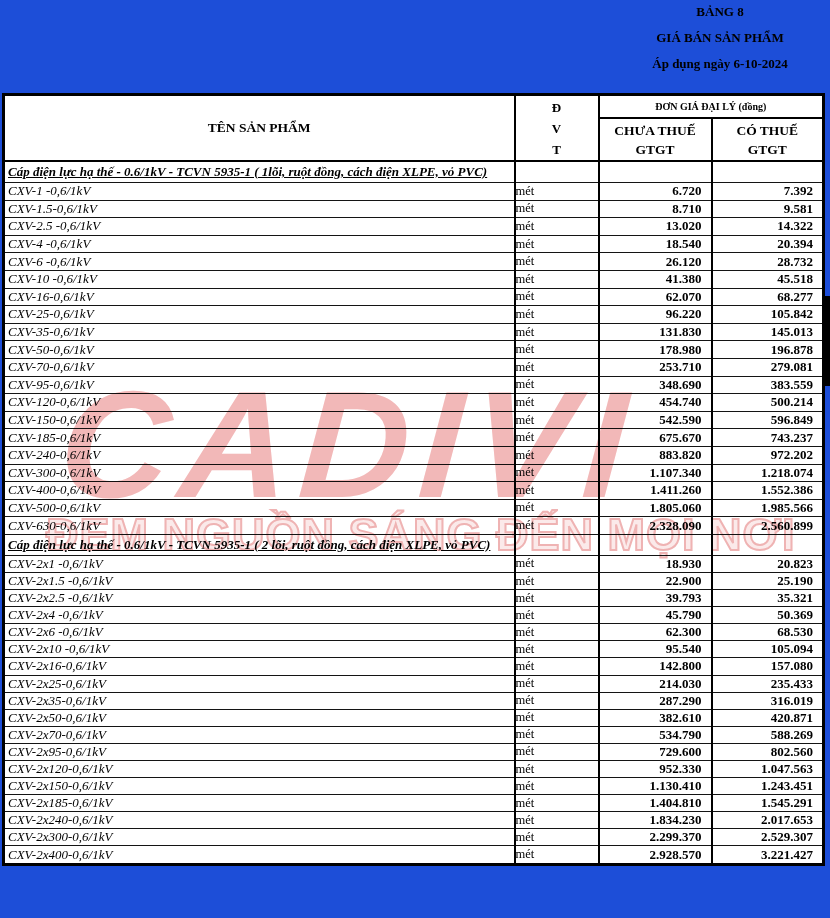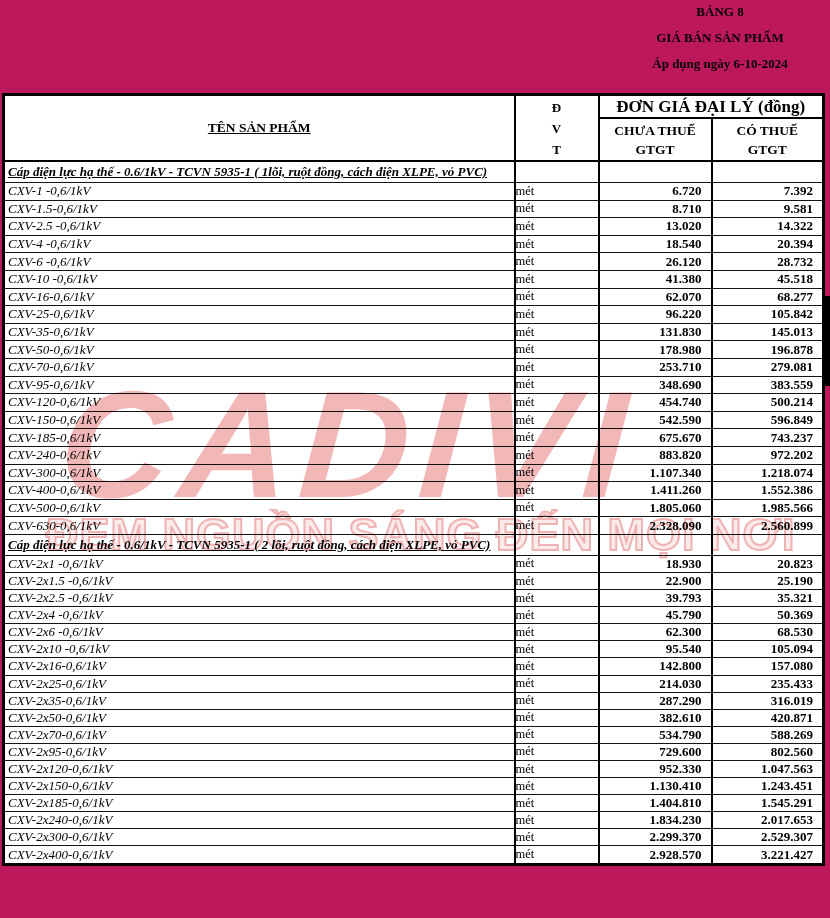--- a/index.html
+++ b/index.html
@@ -1,32 +1,32 @@
 <!DOCTYPE html>
 <html><head>
 <meta charset="utf-8">
 <style>
   html,body{margin:0;padding:0;background:#fff;}
-  .page{position:relative;width:830px;height:918px;background:#be185d;overflow:hidden;
+  .page{position:relative;width:830px;height:918px;background:#1d4ed8;overflow:hidden;
         font-family:"Liberation Serif",serif;color:#000;}
 
   
   .doc-header{position:absolute;top:5px;left:600px;width:240px;text-align:center;
               font-weight:bold;font-size:13px;line-height:14px;}
   .doc-header div{margin-bottom:12px;}
 
   
   table.price{position:absolute;top:93px;left:2px;width:820px;border-collapse:collapse;
               table-layout:fixed;border:3px solid #000;z-index:1;}
   col.c-name{width:511px;} col.c-unit{width:84px;} col.c-ex{width:113px;} col.c-inc{width:112px;}
   thead th{border:2px solid #000;font-weight:bold;background:#fff;padding:0;}
-  .th-name{font-size:13.5px;text-decoration:underline;}
+  .th-name{font-size:13.5px;}
   .th-unit{font-size:13px;}
   .th-unit span{display:block;line-height:21px;}
-  .th-group{font-size:17px;height:21px;}
+  .th-group{font-size:10px;height:21px;}
   .th-sub{font-size:13.5px;height:41px;}
   .th-sub span{display:block;line-height:19px;}
   tbody td{border-left:2px solid #000;border-right:2px solid #000;
            border-top:1px solid #141414;border-bottom:1px solid #141414;
            padding:0;vertical-align:middle;background:#fff;}
   tr.section-row td{height:20px;}
   td.section-title{font-weight:bold;font-style:italic;text-decoration:underline;
                    font-size:13px;padding-left:3px;white-space:nowrap;overflow:hidden;}
   tr.data-row.sec0 td{height:16.6px;}
   tr.data-row.sec1 td{height:16.1px;}

